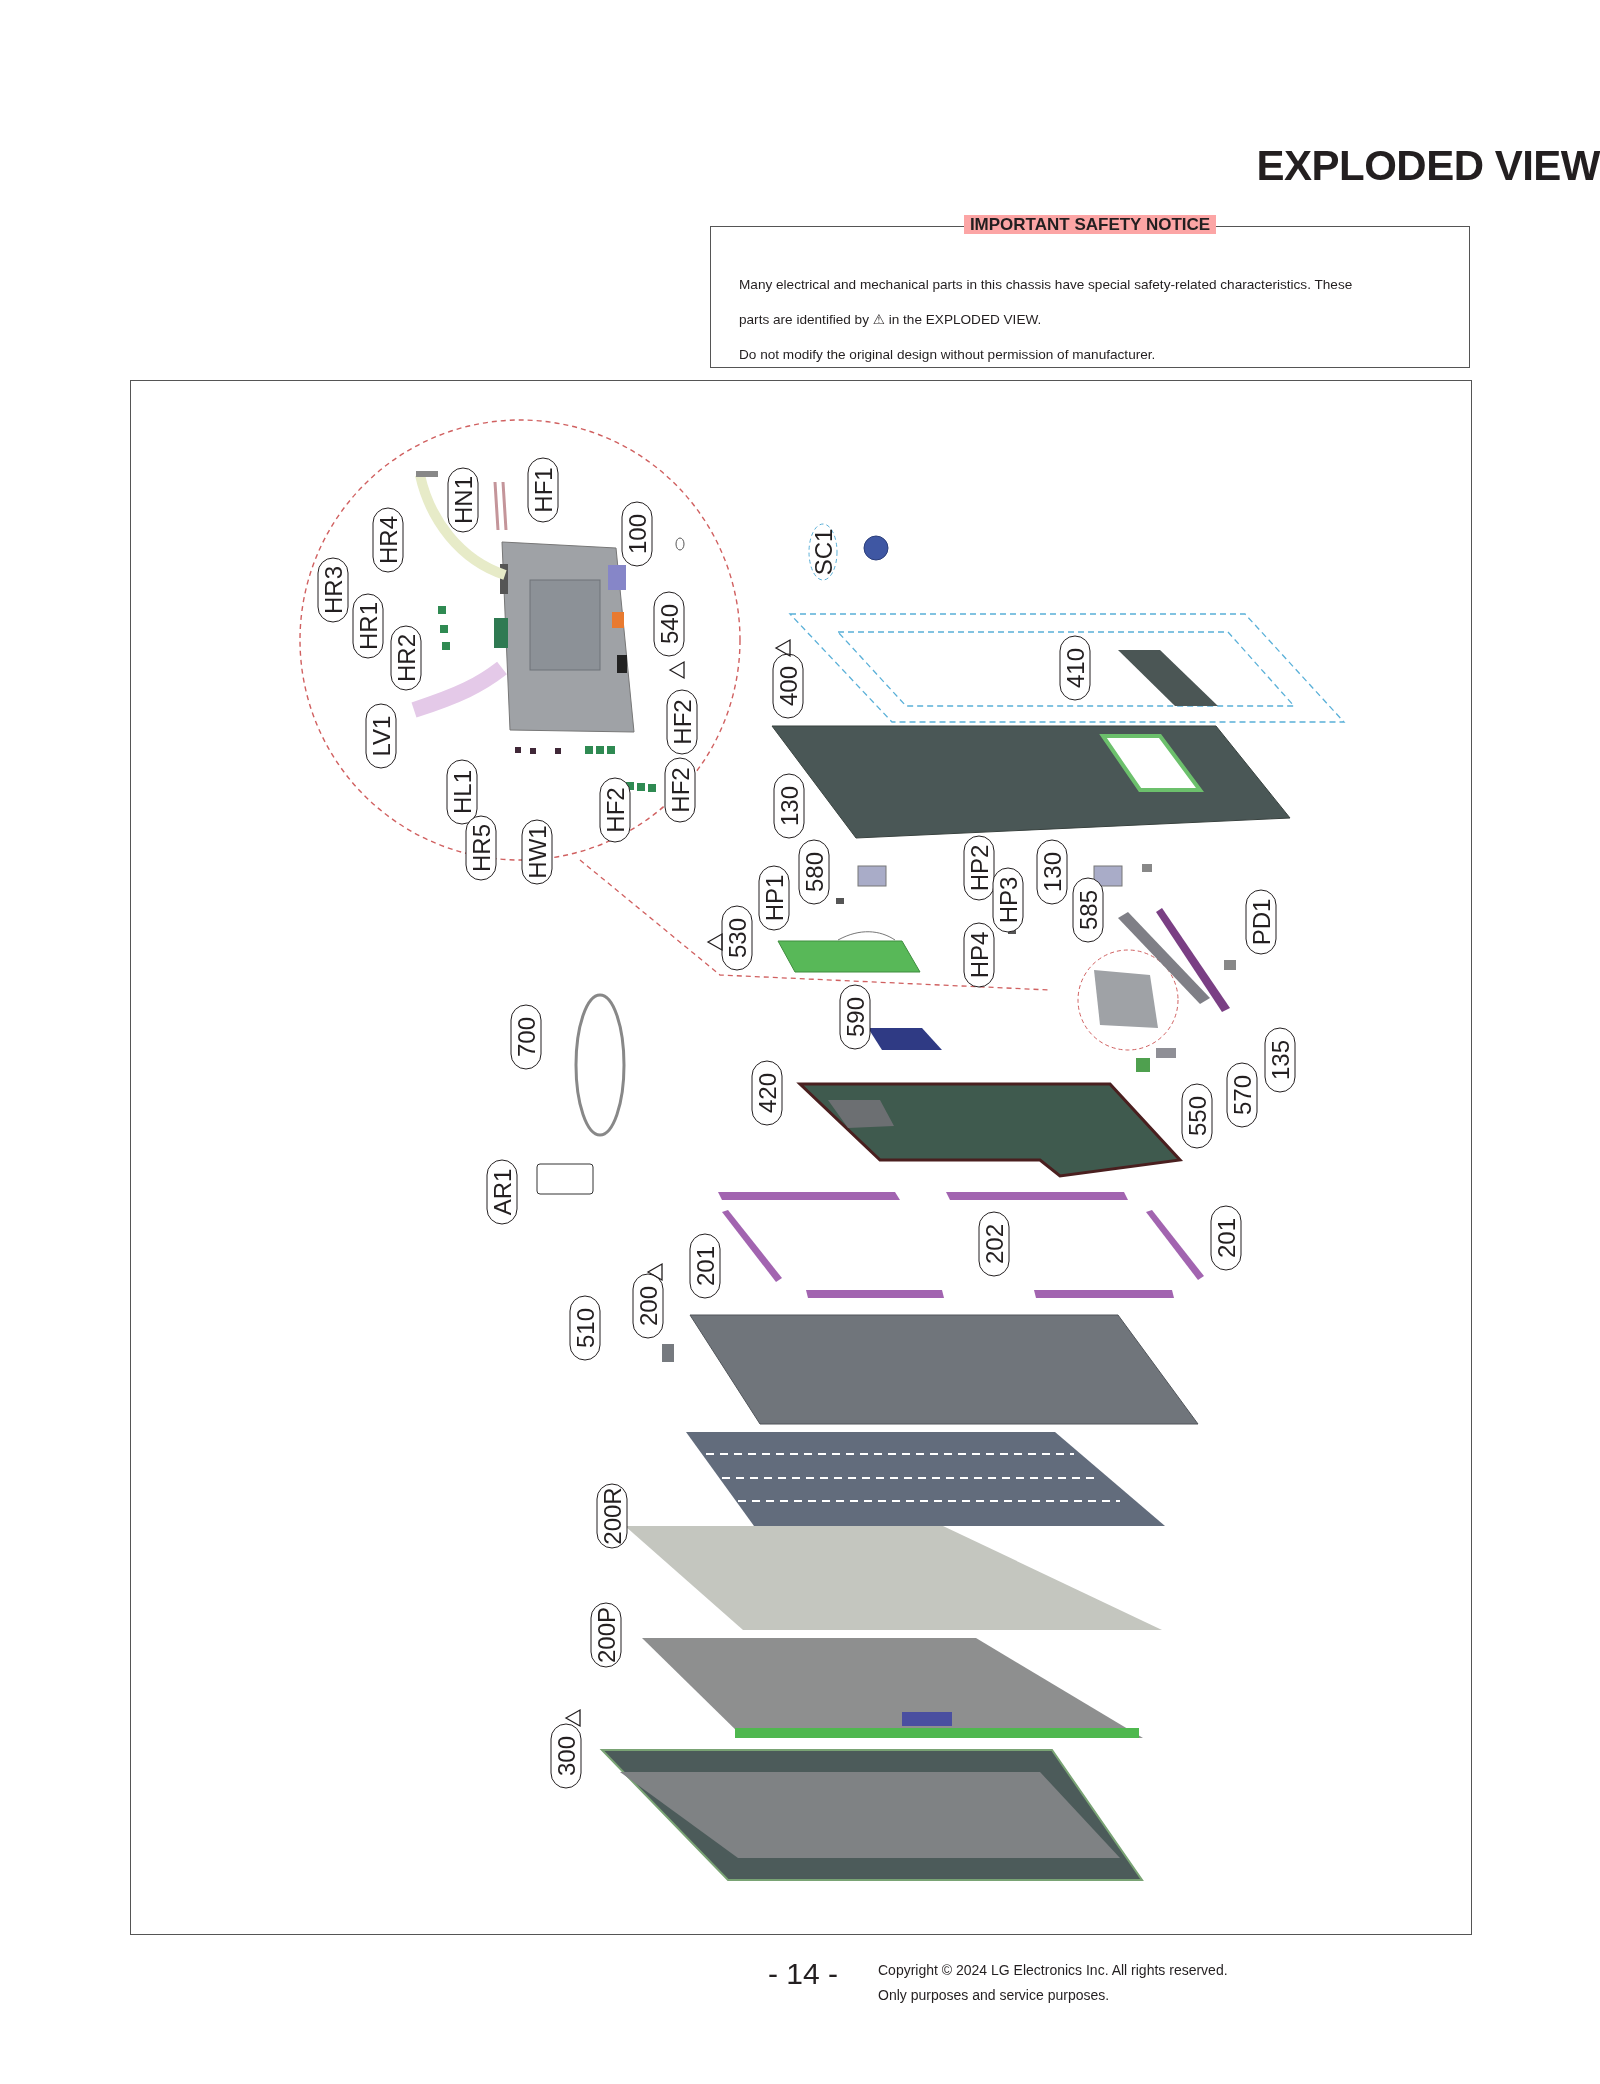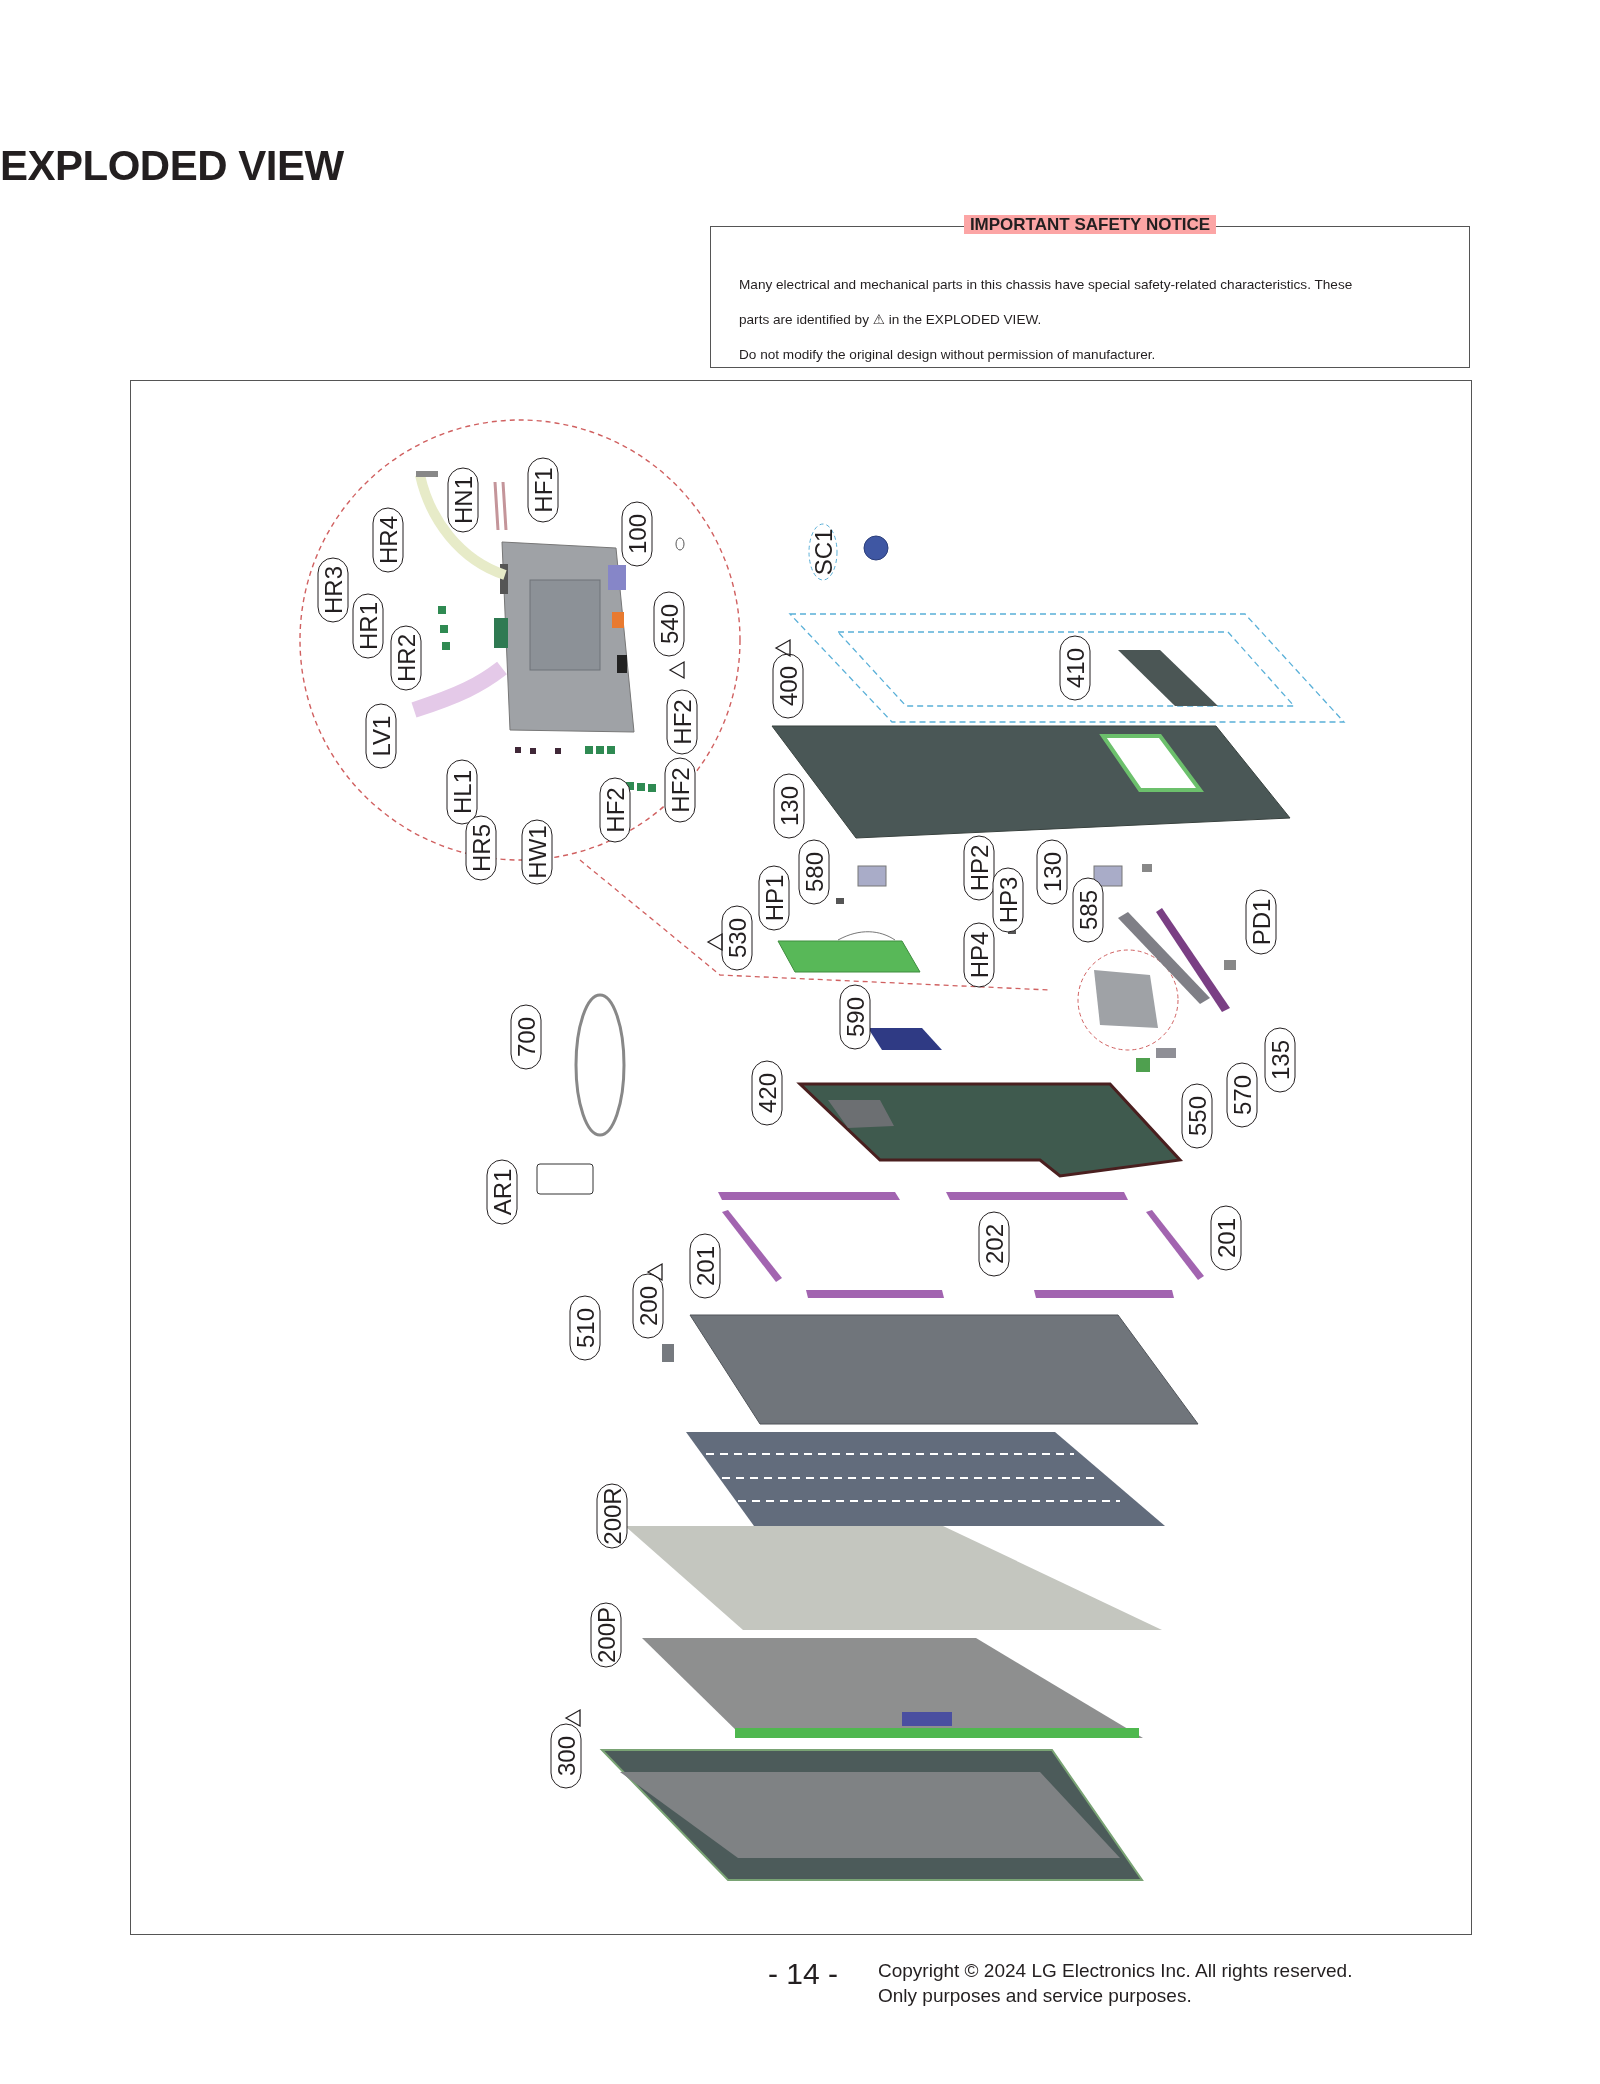--- a/index.html
+++ b/index.html
@@ -1,27 +1,27 @@
 <!DOCTYPE html>
 <html><head>
 <meta charset="utf-8">
 <style>
   html,body{margin:0;padding:0;background:#fff;}
   body{width:1600px;height:2084px;position:relative;overflow:hidden;font-family:"Liberation Sans",sans-serif;color:#231f20;}
-  .title{position:absolute;left:0;width:1600px;top:142px;text-align:left;font-size:42px;font-weight:bold;letter-spacing:-0.5px;}
+  .title{position:absolute;left:0;width:1600px;top:142px;text-align:right;font-size:42px;font-weight:bold;letter-spacing:-0.5px;}
   .notice{position:absolute;left:710px;top:226px;width:760px;height:142px;border:1.5px solid #555;box-sizing:border-box;}
   .notice-head{position:absolute;top:-12px;left:0;width:100%;text-align:center;}
   .notice-head span{background:#fca5a5;padding:0 6px;font-weight:bold;font-size:17px;}
   .notice-body{position:absolute;left:12px;right:12px;top:32px;font-size:13.6px;line-height:19px;text-align:justify;}
   .notice-body p{margin:16px;}
   .frame{position:absolute;left:130px;top:380px;width:1342px;height:1555px;border:1.5px solid #555;box-sizing:border-box;}
   svg.drawing{position:absolute;left:0;top:0;}
   .callout{font-family:"Liberation Sans",sans-serif;font-size:24px;fill:#231f20;}
   .footer-page{position:absolute;left:768px;top:1957px;font-size:30px;}
-  .footer-copy{position:absolute;left:878px;top:1958px;font-size:19px;line-height:25px;}
+  .footer-copy{position:absolute;left:878px;top:1958px;font-size:14px;line-height:25px;}
 </style>
 </head>
 <body>
 
 <div class="title">EXPLODED VIEW</div>
 
 <div class="notice">
   <div class="notice-head"><span>IMPORTANT SAFETY NOTICE</span></div>
   <div class="notice-body">
     <p>Many electrical and mechanical parts in this chassis have special safety-related characteristics. These</p>

